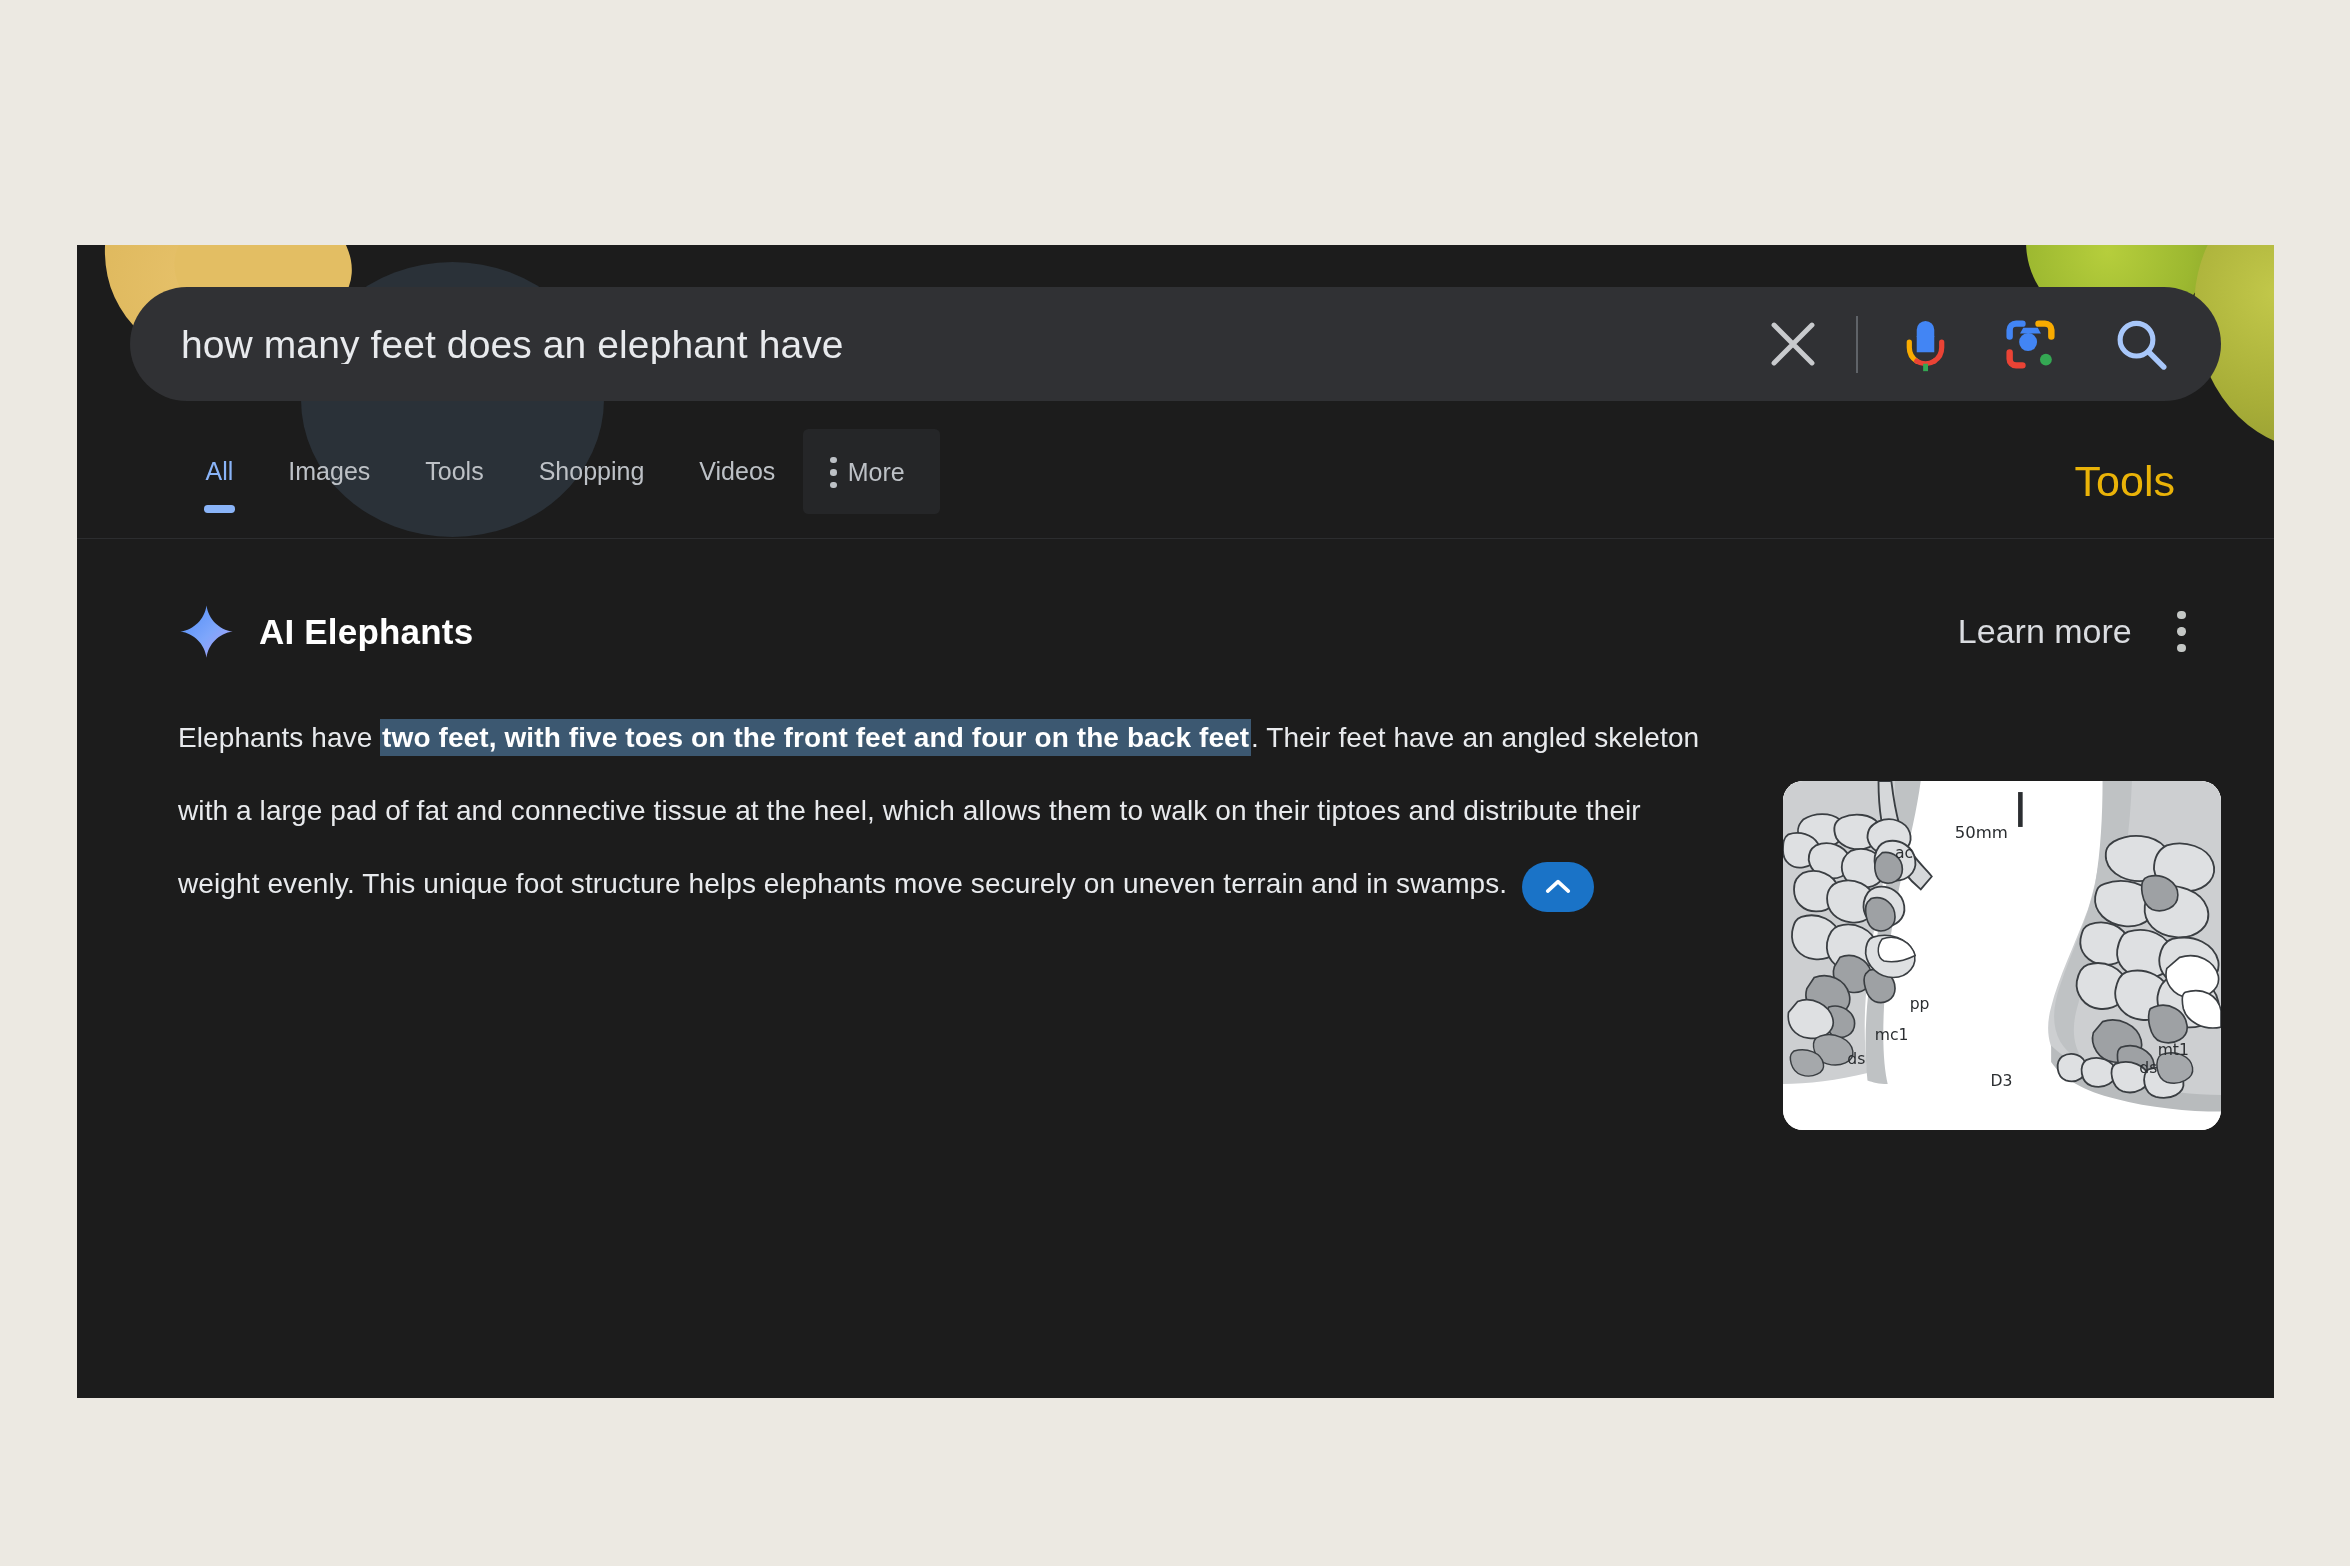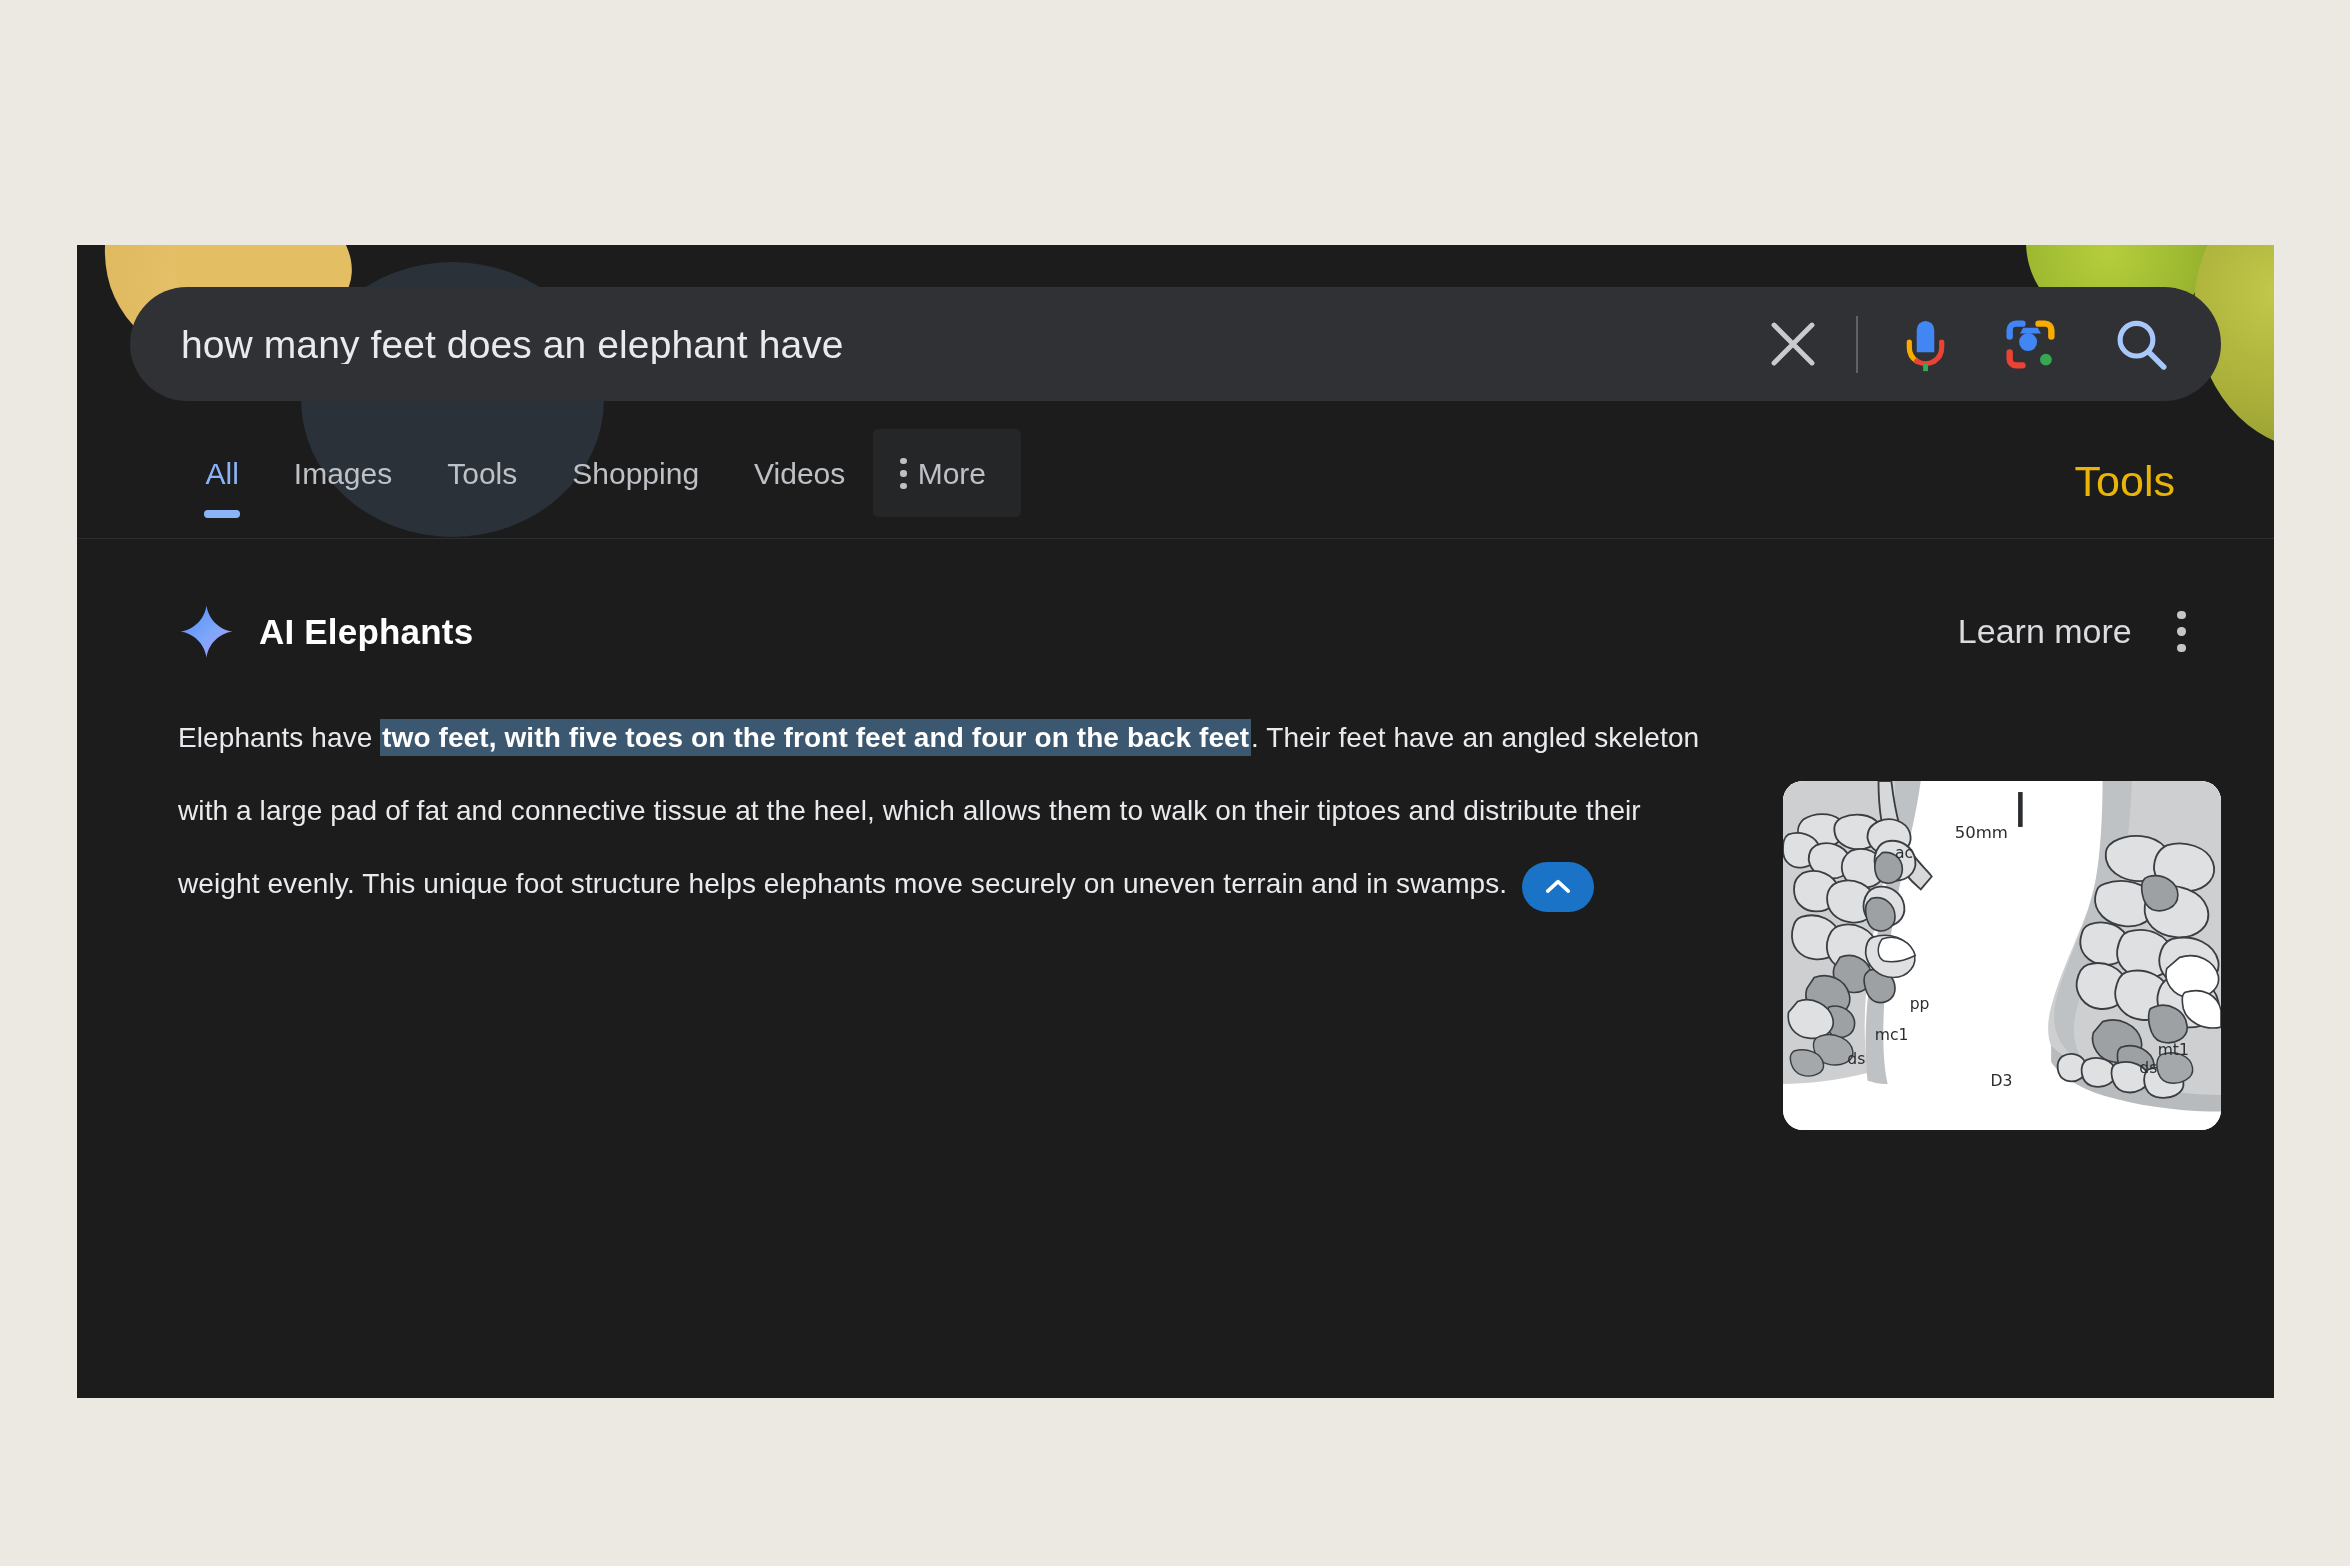--- a/index.html
+++ b/index.html
@@ -117,21 +117,21 @@
     border-bottom: 1.8px solid #2C2D2F;
     display: flex;
     align-items: flex-start;
     padding-left: 101px;
     padding-right: 88px;
   }
 
   .tab {
     position: relative;
     color: #BDC1C6;
-    font-size: 30px;
+    font-size: 25px;
     padding: 27.5px 27.5px 26px;
     white-space: nowrap;
     cursor: pointer;
   }
   .tab.active { color: #8AB4F8; }
   .tab.active::after {
     content: "";
     position: absolute;
     left: 26px; right: 26px;
     bottom: -1.8px;

